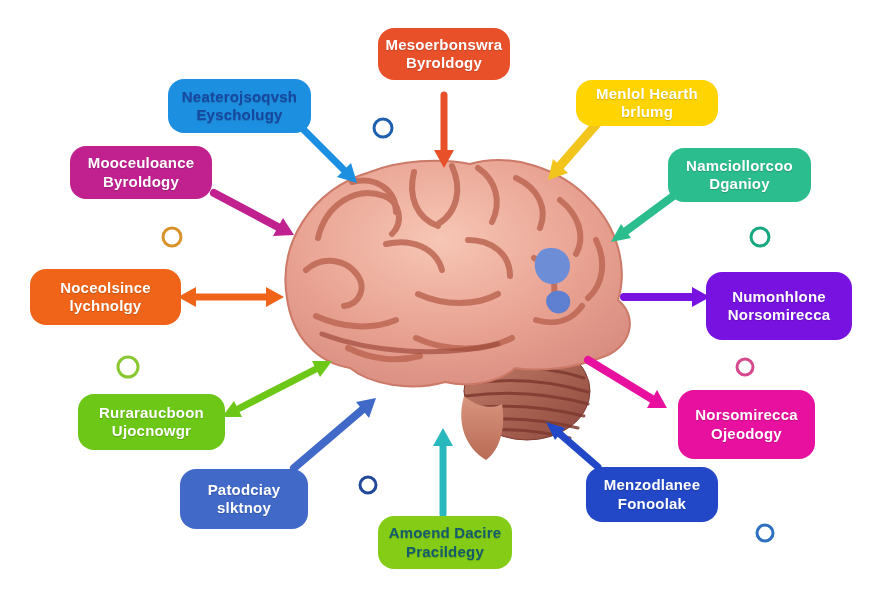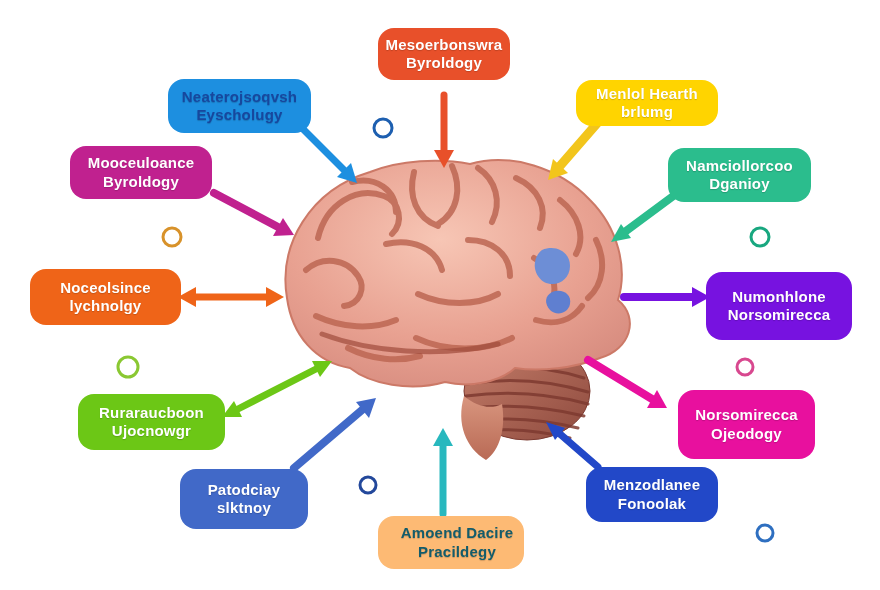--- a/index.html
+++ b/index.html
@@ -173,21 +173,21 @@
     <span>Norsomirecca</span>
   </div>
   <div class="label lbl-4" style="background: rgb(232, 16, 158); color: rgb(255, 255, 255);">
     <span>Norsomirecca</span>
     <span>Ojeodogy</span>
   </div>
   <div class="label lbl-5" style="background: rgb(34, 72, 200); color: rgb(255, 255, 255);">
     <span>Menzodlanee</span>
     <span>Fonoolak</span>
   </div>
-  <div class="label lbl-6" style="background: #fdba74; color: rgb(19, 92, 107); padding-left: 12px;">
+  <div class="label lbl-6" style="background: #84cc16; color: rgb(19, 92, 107);">
     <span>Amoend Dacire</span>
     <span>Pracildegy</span>
   </div>
   <div class="label lbl-7" style="background: rgb(65, 105, 200); color: rgb(255, 255, 255);">
     <span>Patodciay</span>
     <span>slktnoy</span>
   </div>
   <div class="label lbl-8" style="background: rgb(108, 199, 22); color: rgb(255, 255, 255);">
     <span>Ruraraucboon</span>
     <span>Ujocnowgr</span>

